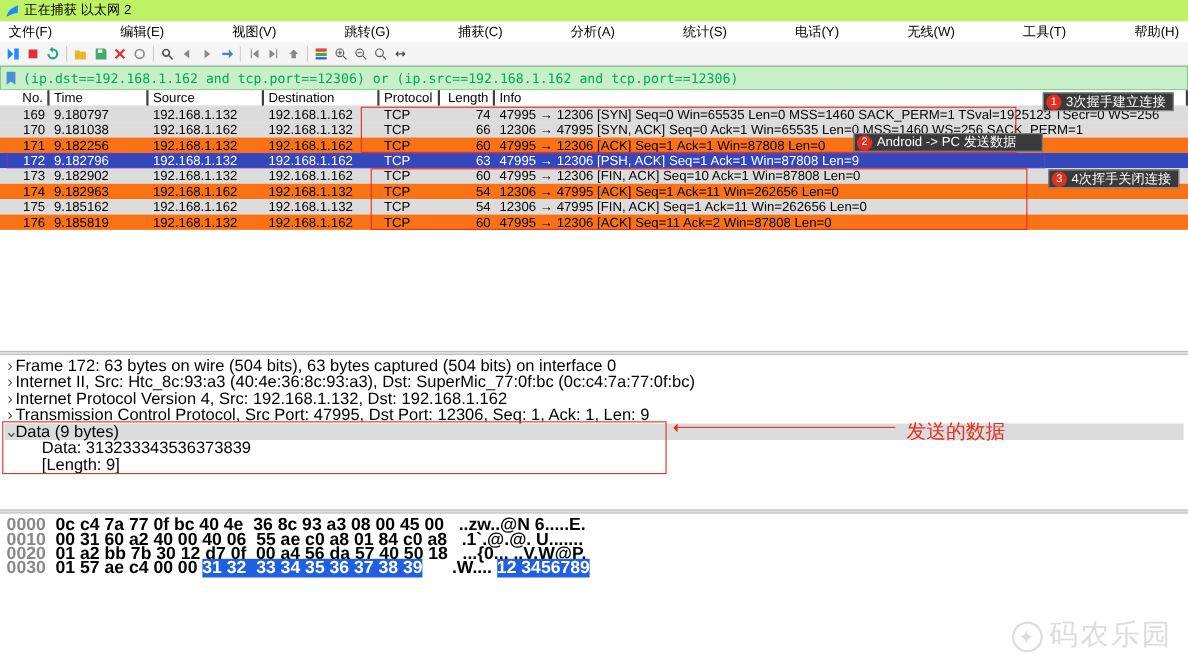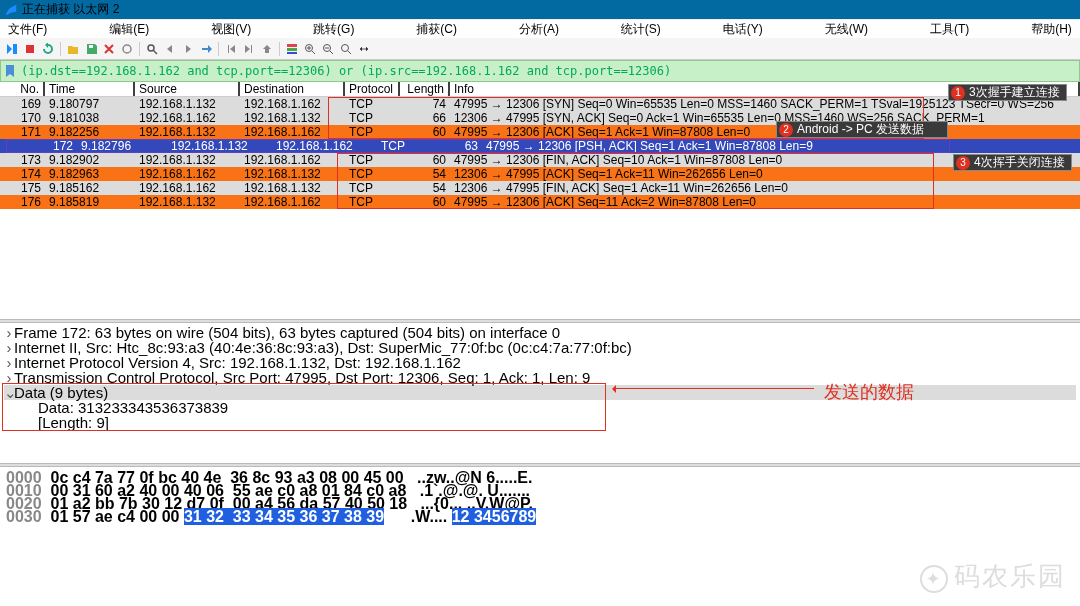--- a/index.html
+++ b/index.html
@@ -1,17 +1,17 @@
 <!DOCTYPE html>
 <html><head>
 <meta charset="utf-8">
 <style>
 * { margin:0; padding:0; box-sizing:border-box; font-family:"Microsoft YaHei",SimSun,Arial,sans-serif; }
 body { font-size:12px; background:#fff; width:1080px; height:606px; overflow:hidden; position:relative; color:#000; }
-.titlebar { height:20px; display:flex; align-items:center; padding:0 4px; background:#0369a1; border-bottom:1px solid #eee; }
+.titlebar { height:20px; display:flex; align-items:center; padding:0 4px; background:#bef264; border-bottom:1px solid #eee; }
 .shark-icon { width:14px; height:14px; margin-right:4px; }
 .menubar { height:18px; display:flex; align-items:center; padding:0 4px; gap:4px; font-size:12px;justify-content:space-between; }
 .menu-item { padding:0 4px; cursor:pointer; }
 .toolbar { height:22px; display:flex; align-items:center; padding:0 4px; gap:2px; border-bottom:1px solid #ccc; background:#f5f5f5; }
 .tbtn { width:16px; height:16px; display:flex; align-items:center; justify-content:center; border:1px solid transparent; }
 .tsep { width:1px; height:14px; background:#ccc; margin:0 2px; }
 .filterbar { height:22px; display:flex; align-items:center; background:#c8f0c8; border:1px solid #8dc98d; padding:0 2px; }
 .filterbar .bm { width:14px; height:14px; margin-right:4px; display:flex; align-items:center; justify-content:center; }
 .filterbar input { flex:1; background:transparent; border:none; outline:none; font-family:Consolas,monospace; font-size:12px; color:#0a5; }
 .packet-list { font-family:Consolas,"Courier New",monospace; font-size:12px; line-height:14px; position:relative; }
@@ -21,21 +21,21 @@
 .pkt-row div { padding:0 4px; white-space:nowrap; overflow:hidden; }
 .col-no { width:45px; text-align:right; }
 .col-time { width:90px; }
 .col-src { width:105px; }
 .col-dst { width:105px; }
 .col-proto { width:55px; }
 .col-len { width:50px; text-align:right; }
 .col-info { flex:1; }
 .row-grey { background:#dcdcdc; }
 .row-light { background:#f97316; }
-.row-sel { background:#3348ba; color:#fff;padding-left:32px; }
+.row-sel { background:#3348ba; color:#fff; }
 .splitter { height:4px; background:#ddd; border-top:1px solid #bbb; border-bottom:1px solid #bbb; cursor:row-resize; }
 .details { font-family:Consolas,monospace; font-size:15px; line-height:15px; padding:2px 4px; height:140px; overflow:auto; background:#fff; position:relative; }
 .details .line { white-space:pre; }
 .tw { display:inline-block; width:10px; text-align:center; color:#555; }
 .hexpane { font-family:Consolas,monospace; font-size:16px; line-height:13px; padding:4px 6px; background:#fff;font-weight:bold; }
 .hexpane .hr { white-space:pre; }
 .hl { background:#2060e0; color:#fff; }
 .offset { color:#888; }
 .overlay { position:absolute; pointer-events:none; }
 .red-box { border:1.5px solid #e03020; }

